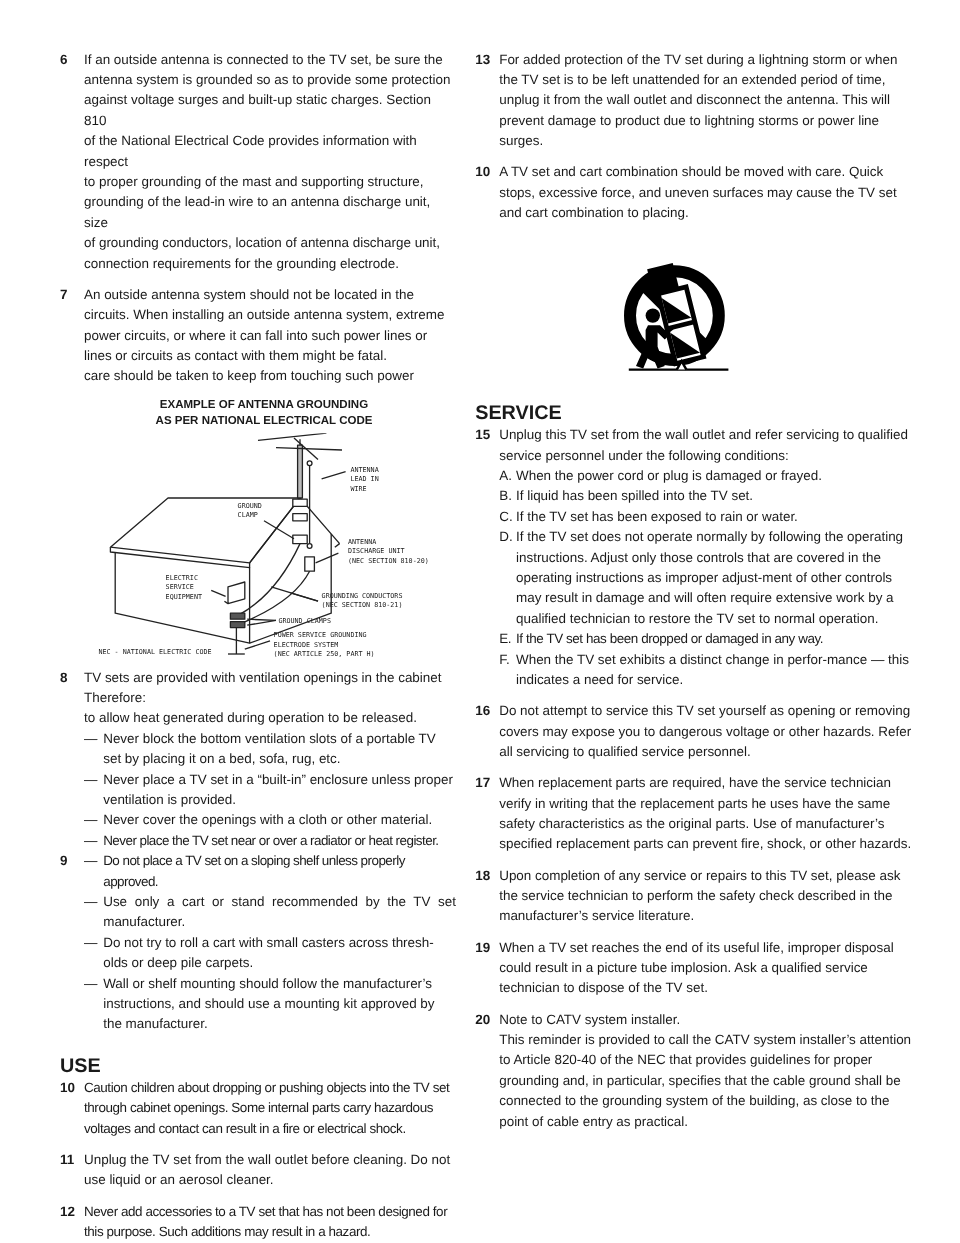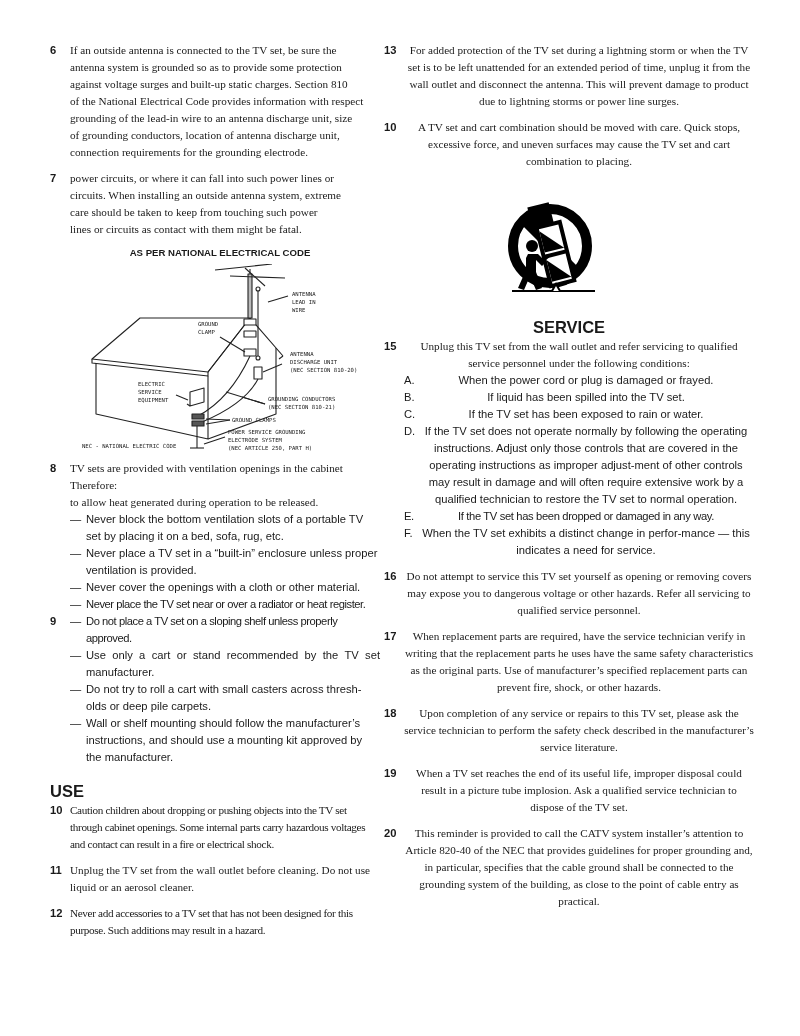--- a/index.html
+++ b/index.html
@@ -3,25 +3,25 @@
   <meta charset="utf-8">
   <style>
     html, body { margin: 0; padding: 0; background: #ffffff; }
     body {
       width: 800px; height: 1036px; position: relative; overflow: hidden;
       font-family: "Liberation Sans", sans-serif; color: #1a1a1a;
       font-size: 11.2px; line-height: 17px;
     }
     .col { position: absolute; top: 42px; }
     .col-left { left: 50px; width: 330px; }
-    .col-right { left: 384px; width: 370px; text-align: center; }
+    .col-right { left: 396px; width: 370px; }
 
     .item { position: relative; padding-left: 20px; margin-bottom: 9px; }
     .item .num { position: absolute; left: 0; top: 0; font-weight: bold; }
-    .item .body { display: block; font-family: Liberation Serif, serif; }
+    .item .body { display: block; }
     .sub { display: block; position: relative; padding-left: 16px; }
     .sub .dash { position: absolute; left: 0; top: 0; }
     .sub.tight { letter-spacing: -0.45px; }
     .tight { letter-spacing: -0.35px; }
     .letter { display: block; position: relative; padding-left: 14px; }
     .letter .lbl { position: absolute; left: 0; top: 0; }
 
     .fig-title {
       text-align: center; font-weight: bold; font-size: 9.6px; line-height: 12.5px;
       margin: 2px 0 4px 0; padding-left: 10px;
@@ -40,37 +40,40 @@
 
 <div class="col col-left">
 
   <div class="item">
     <span class="num">6</span>
     <span class="body">
       <span style="display:block">If an outside antenna is connected to the TV set, be sure the</span>
       <span style="display:block">antenna system is grounded so as to provide some protection</span>
       <span style="display:block">against voltage surges and built-up static charges. Section 810</span>
       <span style="display:block">of the National Electrical Code provides information with respect</span>
+      <span style="display:block">to proper grounding of the mast and supporting structure,</span>
       <span style="display:block">grounding of the lead-in wire to an antenna discharge unit, size</span>
       <span style="display:block">of grounding conductors, location of antenna discharge unit,</span>
       <span style="display:block">connection requirements for the grounding electrode.</span>
     </span>
   </div>
 
   <div class="item">
     <span class="num">7</span>
     <span class="body">
+      <span style="display:block">An outside antenna system should not be located in the</span>
+      <span style="display:block">circuits. When installing an outside antenna system, extreme</span>
       <span style="display:block">power circuits, or where it can fall into such power lines or</span>
-      <span style="display:block">circuits. When installing an outside antenna system, extreme</span>
+      <span style="display:block">lines or circuits as contact with them might be fatal.</span>
       <span style="display:block">care should be taken to keep from touching such power</span>
-      <span style="display:block">lines or circuits as contact with them might be fatal.</span>
     </span>
   </div>
 
   <div class="fig-title">
+    <span style="display:block">EXAMPLE OF ANTENNA GROUNDING</span>
     <span style="display:block">AS PER NATIONAL ELECTRICAL CODE</span>
   </div>
 
   <div class="figure">
     <svg width="300" height="194" viewBox="0 0 300 194" xmlns="http://www.w3.org/2000/svg">
       <g fill="none" stroke="#222" stroke-width="1.1" stroke-linejoin="round">
 
         <path d="M12 95 L60 54 L170 54 L128 108 Z"></path>
         <path d="M12 95 L12 99 L128 112 L128 108"></path>
 
@@ -274,15 +277,16 @@
   <div class="item">
     <span class="num">18</span>
     <span class="body">Upon completion of any service or repairs to this TV set, please ask the service technician to perform the safety check described in the manufacturer’s service literature.</span>
   </div>
   <div class="item">
     <span class="num">19</span>
     <span class="body">When a TV set reaches the end of its useful life, improper disposal could result in a picture tube implosion. Ask a qualified service technician to dispose of the TV set.</span>
   </div>
   <div class="item">
     <span class="num">20</span>
+    <span class="body">Note to CATV system installer.</span>
     <span class="body">This reminder is provided to call the CATV system installer’s attention to Article 820-40 of the NEC that provides guidelines for proper grounding and, in particular, specifies that the cable ground shall be connected to the grounding system of the building, as close to the point of cable entry as practical.</span>
   </div>
 </div>
 
 </body></html>

